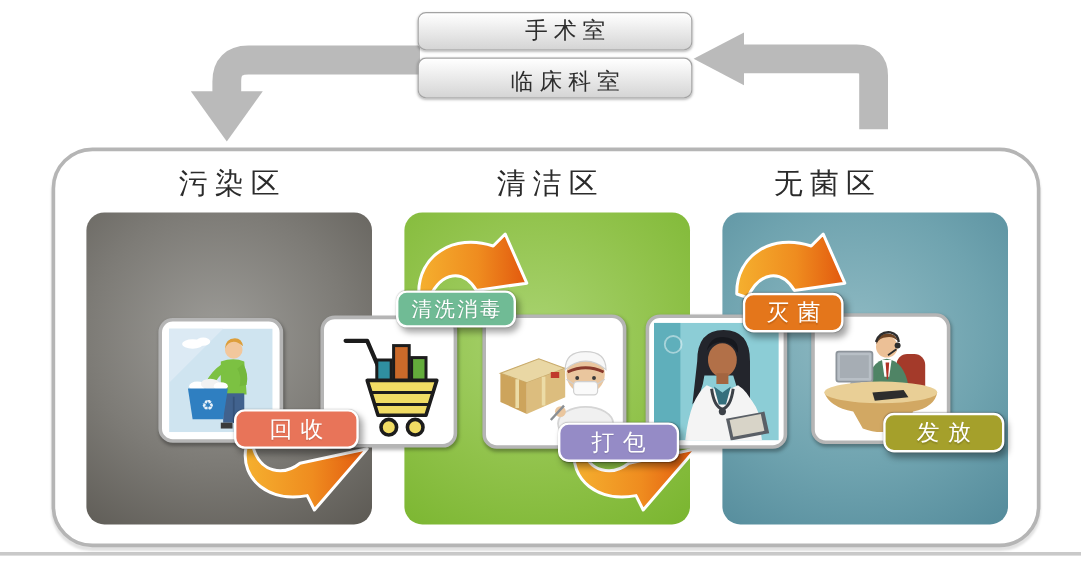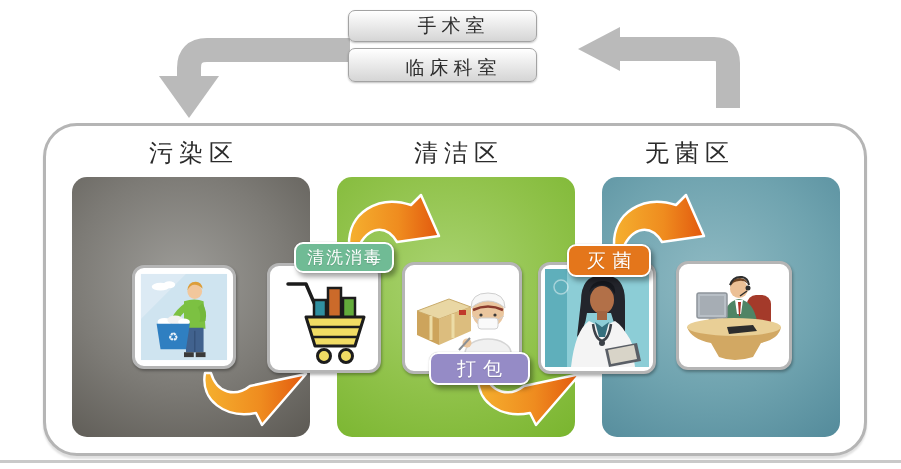--- a/index.html
+++ b/index.html
@@ -11,21 +11,21 @@
   
   .baseline{left:0;top:460px;width:901px;height:3px;background:#c9c9c9;}
   
   .frame{
     left:43px;top:123px;width:818px;height:327px;
     background:#ffffff;border:3px solid #b5b5b5;border-radius:34px;
     box-shadow:0 3px 2px rgba(0,0,0,.12);
   }
   
   .topbox{
-    left:348px;width:189px;height:32px;
+    left:348px;width:229px;height:32px;
     background:linear-gradient(#ffffff,#d5d5d5);
     border:1.5px solid #a3a3a3;border-radius:7px;
     box-shadow:0 1px 2px rgba(0,0,0,.25), inset 0 1px 0 #ffffff;
     display:flex;align-items:center;justify-content:center;
     font-size:19px;color:#2d2d2d;letter-spacing:5px;padding-left:22px;box-sizing:border-box;
   }
   
   .ztitle{
     top:137px;width:238px;text-align:center;
     font-size:24px;color:#2b2b2b;letter-spacing:6px;padding-left:6px;box-sizing:border-box;
@@ -40,21 +40,21 @@
     background:#ffffff;border:3px solid #b5b5b5;border-radius:12px;
     box-shadow:1px 2px 3px rgba(0,0,0,.3);z-index:4;
     display:flex;align-items:center;justify-content:center;
   }
   
   .pill{
     border:2.5px solid #ffffff;border-radius:9px;color:#ffffff;
     display:flex;align-items:center;justify-content:center;
     font-size:19px;letter-spacing:7px;padding-left:7px;box-sizing:border-box;
     box-shadow:3px 4px 5px rgba(0,0,0,.35), 0 0 1px rgba(0,0,0,.3);
-    z-index:6;text-shadow:0 1px 1px rgba(0,0,0,.15);
+    z-index:6;text-shadow:0 1px 1px rgba(0,0,0,.15);margin-left:36px;
   }
   .pill-small{font-size:17px;letter-spacing:2px;padding-left:2px;}
   .arrow{z-index:3;}
   svg{display:block;}
 </style>
 </head>
 <body>
 
 <div class="stage">
 
@@ -221,23 +221,29 @@
       <path d="M52 44 Q47 52 50 59" stroke="#4f8465" stroke-width="6" fill="none"></path>
       <rect x="14" y="24" width="30" height="25" rx="2" fill="#b8bfc6" stroke="#8d949b" stroke-width="1.5"></rect>
       <rect x="17" y="27" width="24" height="19" fill="#a6adb4"></rect>
       <polygon points="26,49 34,49 36,57 24,57" fill="#9aa1a8"></polygon>
       <path d="M4 58 Q51 46 98 58 Q96 70 78 74 L70 88 Q51 94 36 88 L28 74 Q8 70 4 58 Z" fill="#d2a863"></path>
       <ellipse cx="51" cy="58" rx="47" ry="9" fill="#e9cf96"></ellipse>
       <polygon points="44,58 70,56 74,62 46,65" fill="#2d2d2d"></polygon>
     </svg>
   </div>
 
+  <div class="abs pill" style="left: 159px; top: 341px; width: 104px; height: 33px; background: rgb(232, 116, 89);">
+    <span>回收</span>
+  </div>
   <div class="abs pill pill-small" style="left: 294px; top: 242px; width: 100px; height: 31px; background: rgb(112, 187, 149);">
     <span>清洗消毒</span>
   </div>
   <div class="abs pill" style="left: 429px; top: 352px; width: 101px; height: 33px; background: rgb(149, 139, 198);">
     <span>打包</span>
   </div>
-  <div class="abs pill" style="left: 567px; top: 244px; width: 84px; height: 33px; background: rgb(228, 118, 27);">
+  <div class="abs pill" style="left: 583px; top: 244px; width: 84px; height: 33px; background: rgb(228, 118, 27);">
     <span>灭菌</span>
   </div>
+  <div class="abs pill" style="left: 700px; top: 344px; width: 101px; height: 33px; background: rgb(165, 160, 43);">
+    <span>发放</span>
+  </div>
 
 </div>
 
 </body></html>

